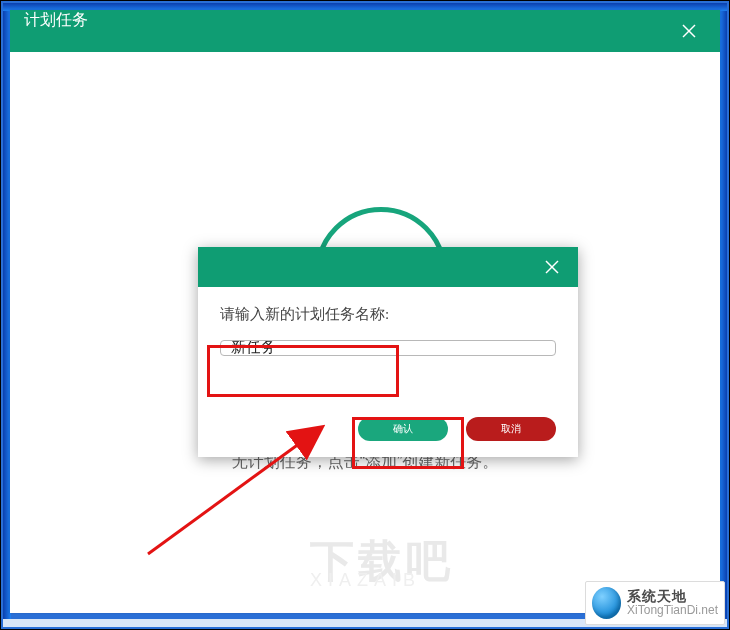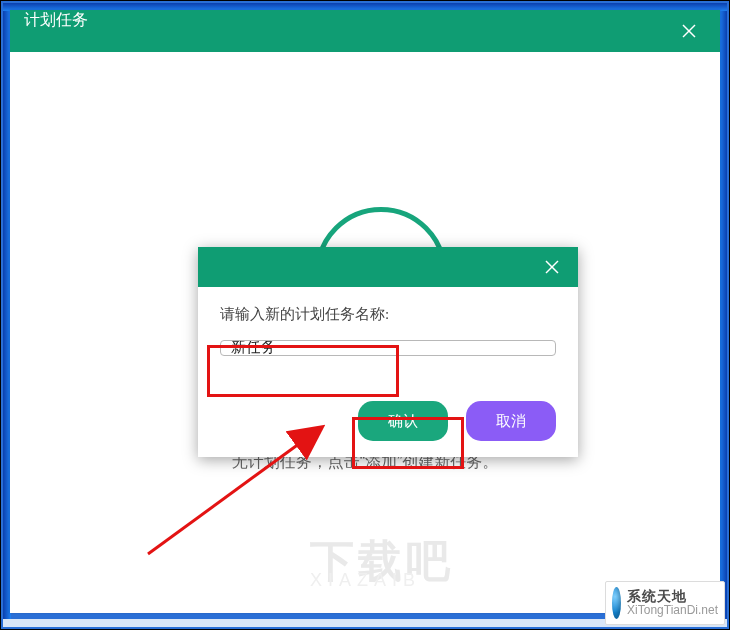--- a/index.html
+++ b/index.html
@@ -51,36 +51,36 @@
   }
   .modal-header .close { position:absolute; right:6px; top:0; bottom:0; width:40px; display:flex; align-items:center; justify-content:center; cursor:pointer; }
   .modal-body { flex:1; padding:18px 22px 14px 22px; position:relative; }
   .label { font-size:15px; color:#444; margin-bottom:14px;font-family:Liberation Serif, serif; }
   .field {
     width:336px; height:16px; border:1px solid #b8b8b8; border-radius:4px;
     padding:0 10px; font-size:15px; color:#222; outline:none; background:#fff;
   }
   .btn-row { position:absolute; right:22px; bottom:16px; display:flex; gap:18px; }
   .pill {
-    min-width:90px; height:40px; border-radius:15px; border:none;
-    font-size:15px; color:#fff; background:#1aa77d; cursor:pointer;
+    min-width:90px; height:24px; border-radius:15px; border:none;
+    font-size:10px; color:#fff; background:#1aa77d; cursor:pointer;
   }
-  .pill.cancel { background:#8b5cf6; }
+  .pill.cancel { background:#b91c1c; }
 
   
   .hl { position:absolute; border:3px solid #e31313; pointer-events:none; }
   .hl1 { left:9px; top:58px; width:192px; height:52px; }
   .hl2 { left:154px; top:130px; width:112px; height:52px; }
 
   
   .arrow-svg { position:absolute; left:130px; top:360px; width:240px; height:150px; pointer-events:none; }
 
   
   .badge {
-    position:absolute; right:4px; bottom:4px; width:120px; height:44px;
+    position:absolute; right:4px; bottom:4px; width:140px; height:44px;
     background:#fff; border:1px solid #dcdcdc; border-radius:2px;
     display:flex; align-items:center; gap:6px; padding:2px 6px;
   }
   .badge .globe { width:32px; height:32px; border-radius:50%; background:radial-gradient(circle at 35% 30%, #7fd0ff, #1588d6 70%); position:relative; box-shadow:inset -2px -3px 4px rgba(0,0,0,.25); }
   .badge .txt { display:flex; flex-direction:column; line-height:1.05; }
   .badge .t1 { font-size:14px; font-weight:bold; color:#4a4a4a; letter-spacing:1px; }
   .badge .t2 { font-size:12px; color:#9a9a9a; }
 
   .x-line { stroke:#fff; stroke-width:1.5; }
 </style>

